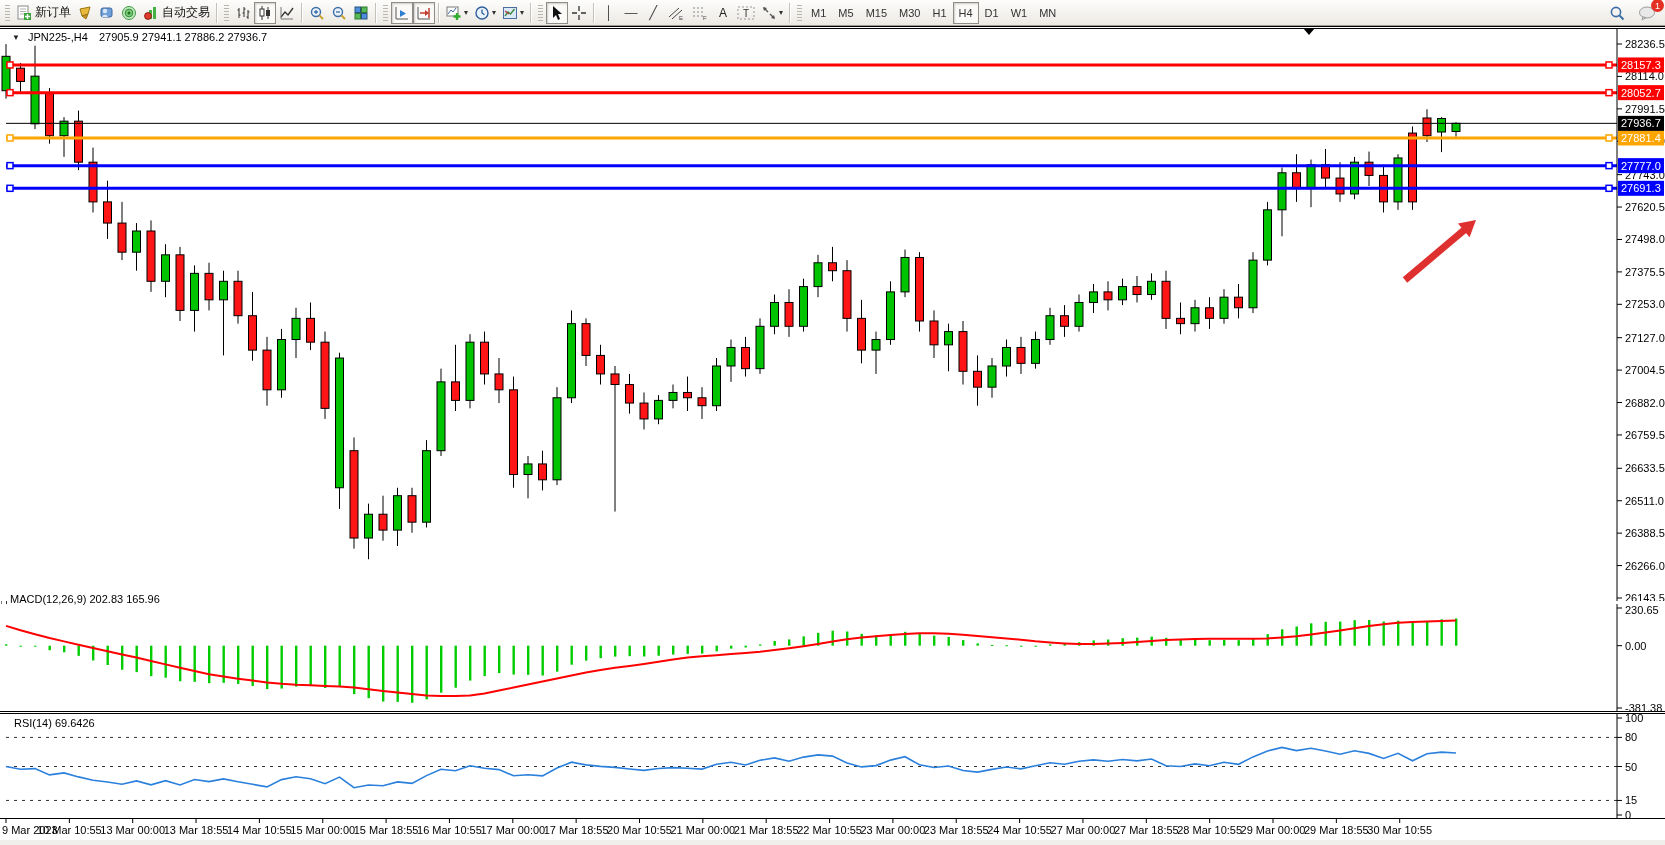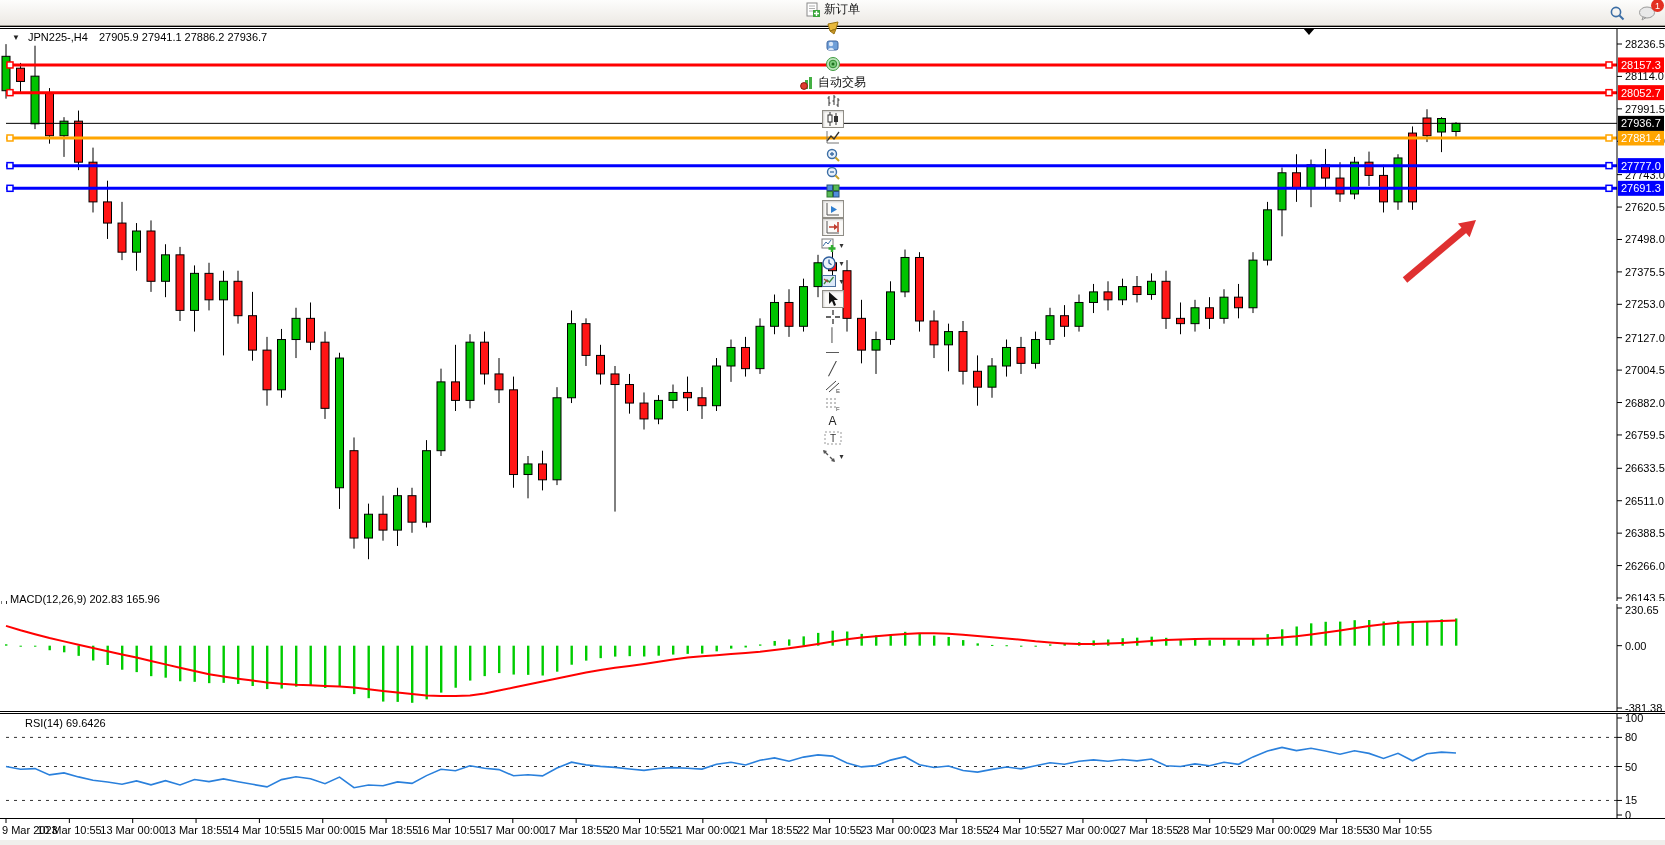--- a/index.html
+++ b/index.html
@@ -1,20 +1,20 @@
 <!DOCTYPE html>
 <html><head>
 <meta charset="utf-8">
 <style>
   html,body{margin:0;padding:0;background:#f0efec;font-family:"Liberation Sans",sans-serif;}
   #app{position:relative;width:1665px;height:845px;overflow:hidden;background:#fff;}
   
   .toolbar{position:absolute;left:0;top:0;width:1665px;height:26px;
     background:linear-gradient(#fdfdfc,#ece9e4);border-bottom:1px solid #9d9a92;
-    display:flex;align-items:center;padding:0 2px;box-sizing:border-box;z-index:30;flex-direction:column;}
+    display:flex;align-items:center;padding:0 2px;box-sizing:border-box;z-index:30;}
   .grip{width:5px;height:16px;margin:0 3px;
     background-image:repeating-linear-gradient(#b9b6ae 0 1px,transparent 1px 3px);}
   .tb{height:22px;min-width:22px;display:inline-flex;align-items:center;justify-content:center;
     border:1px solid transparent;padding:0 2px;box-sizing:border-box;cursor:default;}
   .tb.act{background:#fbfaf8;border-color:#8f8d86;box-shadow:inset 1px 1px 2px rgba(0,0,0,.18);}
   .tb .lbl{font-size:12px;color:#111;margin-left:3px;white-space:nowrap;}
   .tsep{width:1px;height:20px;background:#c4c1b9;border-right:1px solid #fff;margin:0 3px;}
   .caret{font-size:8px;color:#333;margin-left:2px;}
   .tf{font-size:11px;color:#333;padding:2px 5px;}
   .glyph{font-size:13px;color:#444;}
@@ -231,20 +231,31 @@
           <path d="M3 3l4 4M13 13l-4-4" stroke="#555" stroke-width="1.4"></path>
           <polygon points="2,2 6,3 3,6" fill="#555"></polygon>
           <polygon points="14,14 10,13 13,10" fill="#555"></polygon>
         </svg>
       <span class="caret">▾</span>
     </div>
 
     <div class="tsep"></div>
     <div class="grip"></div>
 
+    <div id="tf-box" style="display:flex;align-items:center;">
+        <div class="tb tf">M1</div>
+        <div class="tb tf">M5</div>
+        <div class="tb tf">M15</div>
+        <div class="tb tf">M30</div>
+        <div class="tb tf">H1</div>
+        <div class="tb tf act">H4</div>
+        <div class="tb tf">D1</div>
+        <div class="tb tf">W1</div>
+        <div class="tb tf">MN</div>
+      </div>
 
     <div class="right-tools">
       <div class="tb">
         <svg width="17" height="17">
             <circle cx="7" cy="7" r="4.6" fill="none" stroke="#3c6ea5" stroke-width="1.6"></circle>
             <path d="M10.5 10.5l4 4" stroke="#3c6ea5" stroke-width="2"></path>
           </svg>
       </div>
       <div class="tb" style="position:relative;margin-left:6px;">
         <svg width="18" height="16">
@@ -660,21 +671,21 @@
           <line x1="1617" y1="4" x2="1622" y2="4" stroke="#000"></line>
           <text x="1625" y="10" font-size="11" fill="#000" font-family="&quot;Liberation Sans&quot;,sans-serif">230.65</text>
           <line x1="1617" y1="41.686061140793754" x2="1622" y2="41.686061140793754" stroke="#000"></line>
           <text x="1625" y="45.686061140793754" font-size="11" fill="#000" font-family="&quot;Liberation Sans&quot;,sans-serif">0.00</text>
           <line x1="1617" y1="104" x2="1622" y2="104" stroke="#000"></line>
           <text x="1625" y="108" font-size="11" fill="#000" font-family="&quot;Liberation Sans&quot;,sans-serif">-381.38</text>
         </g>
       </svg>
     <div class="sep" style="top:685px;"></div>
 
-    <div class="overlay-label" style="left:25px;top:691px;">RSI(14) 69.6426</div>
+    <div class="overlay-label" style="left:14px;top:691px;">RSI(14) 69.6426</div>
     <svg id="rsi-pane" class="pane" style="top:688px;" width="1665" height="104">
         <g>
           <line x1="6" y1="23.4" x2="1617" y2="23.4" stroke="#333" stroke-width="1" stroke-dasharray="3 5"></line>
           <line x1="6" y1="52.5" x2="1617" y2="52.5" stroke="#333" stroke-width="1" stroke-dasharray="3 5"></line>
           <line x1="6" y1="86.45" x2="1617" y2="86.45" stroke="#333" stroke-width="1" stroke-dasharray="3 5"></line>
         </g>
         <path d="M6,52.5L20.5,55.3L35,54.6L49.5,60.9L64,58.9L78.5,62.9L93,66.3L107.5,68.0L122,70.2L136.5,66.9L151,70.8L165.5,66.7L180,70.9L194.5,65.5L209,67.6L223.5,64.9L238,67.7L252.5,70.3L267,72.9L281.5,65.6L296,62.8L310.5,64.8L325,69.7L339.5,63.1L354,73.7L368.5,71.0L383,71.8L397.5,67.9L412,69.4L426.5,61.6L441,55.3L455.5,56.7L470,51.7L484.5,54.3L499,55.6L513.5,61.8L528,60.8L542.5,61.9L557,54.0L571.5,48.2L586,50.9L600.5,52.4L615,53.4L629.5,55.0L644,56.4L658.5,54.5L673,53.6L687.5,54.2L702,55.1L716.5,50.3L731,48.3L745.5,51.0L760,46.3L774.5,43.9L789,47.2L803.5,43.1L818,40.9L832.5,42.1L847,48.9L861.5,52.9L876,51.6L890.5,46.1L905,42.7L919.5,50.8L934,53.5L948.5,52.0L963,56.5L977.5,58.1L992,55.4L1006.5,53.0L1021,54.9L1035.5,51.8L1050,48.8L1064.5,50.3L1079,47.3L1093.5,45.9L1108,47.3L1122.5,45.5L1137,46.9L1151.5,45.0L1166,51.7L1180.5,52.5L1195,49.9L1209.5,51.8L1224,48.2L1238.5,50.3L1253,42.9L1267.5,37.0L1282,33.4L1296.5,36.6L1311,34.3L1325.5,37.0L1340,40.2L1354.5,36.7L1369,39.4L1383.5,44.5L1398,39.3L1412.5,46.8L1427,39.7L1441.5,38.1L1456,39.0" fill="none" stroke="#2a80dc" stroke-width="1.6"></path>
         <g>
           <line x1="1617" y1="0" x2="1617" y2="104" stroke="#000"></line>
           <line x1="1617" y1="4" x2="1622" y2="4" stroke="#000"></line>

